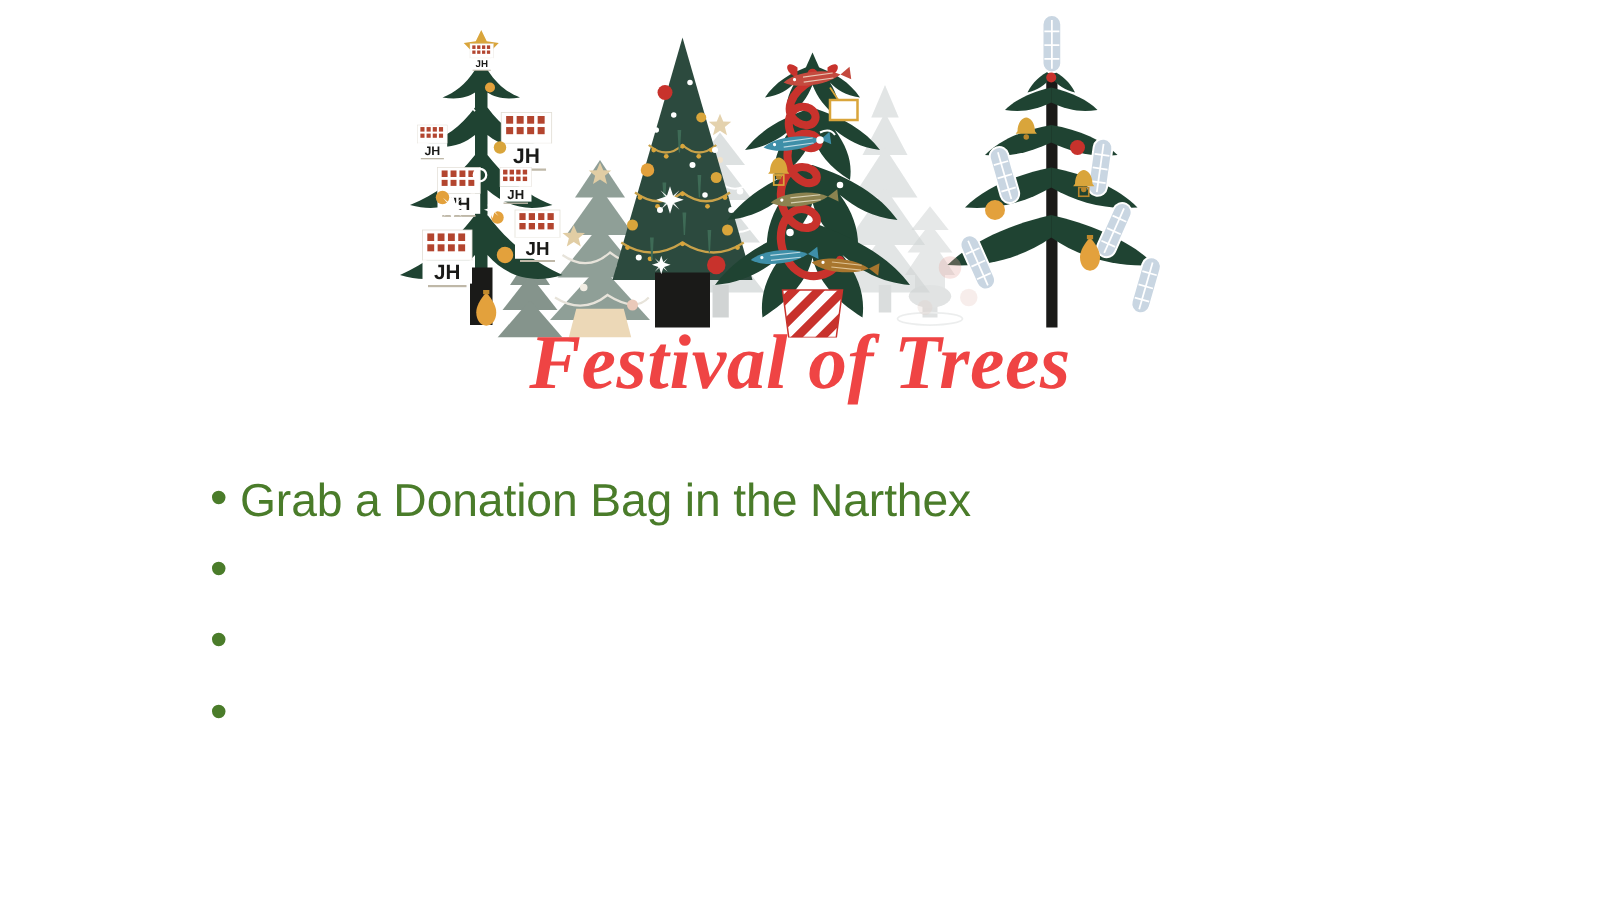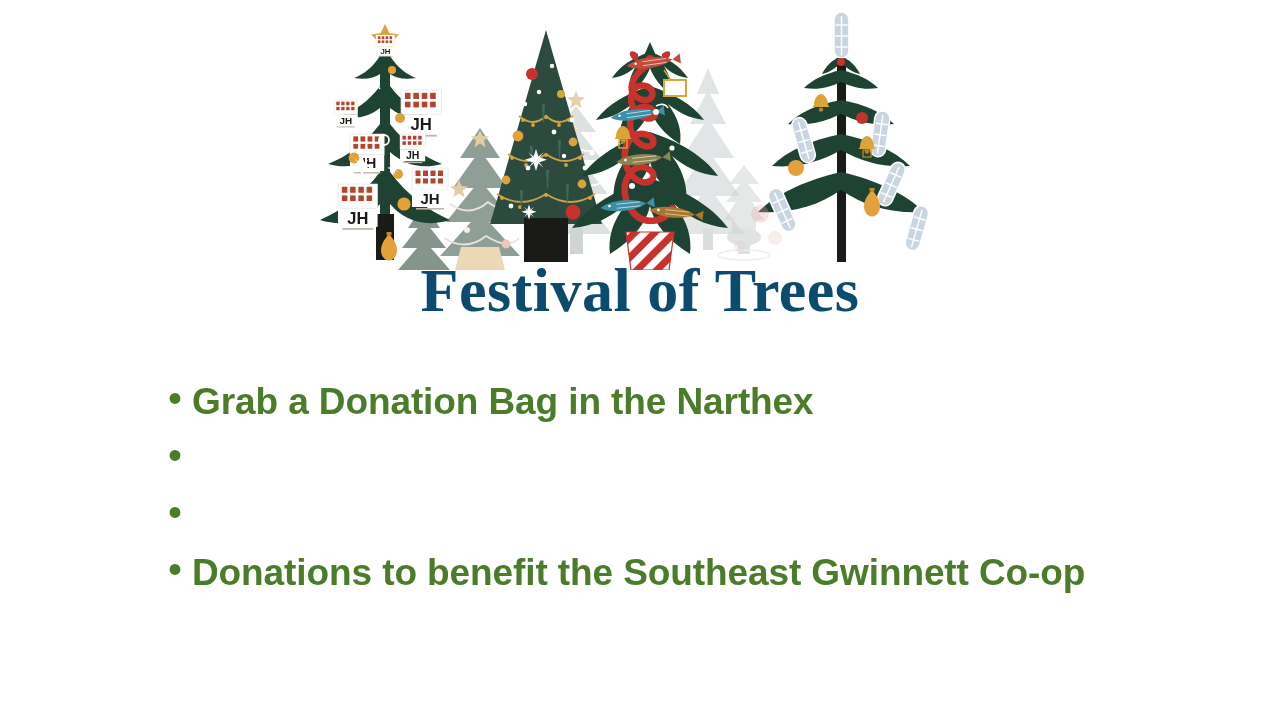--- a/index.html
+++ b/index.html
@@ -27,24 +27,25 @@
   #artwork svg { display: block; width: 640px; height: 262px; }
 
   
   #wordmark {
     position: absolute;
     left: 0;
     top: 258px;
     width: 1280px;
     text-align: center;
     font-family: "Liberation Serif", "DejaVu Serif", serif;
+    font-style: italic;
     font-weight: 700;
     font-size: 62px;
     letter-spacing: 0.5px;
-    color: #0c4a6e;
+    color: #ef4444;
     line-height: 1.05;
     white-space: nowrap;
   }
 
   
   #bullets {
     position: absolute;
     left: 168px;
     top: 380px;
     width: 1090px;
@@ -63,21 +64,21 @@
     font-weight: 400;
     text-align: left;
     position: relative;
     top: -2px;
   }
   .bullet-text {
     flex: 1 1 auto;
     color: #4A7C2A;
     font-size: 37px;
     line-height: 40px;
-    font-weight: 700;
+    font-weight: 400;
     white-space: nowrap;
     letter-spacing: -0.1px;
   }
 </style>
 </head>
 <body>
 
 <div id="slide">
 
   <div id="artwork">
@@ -463,17 +464,16 @@
       <span class="bullet-text">Grab a Donation Bag in the Narthex</span>
     </div>
     <div class="bullet-row">
       <span class="bullet-dot">•</span>
     </div>
     <div class="bullet-row">
       <span class="bullet-dot">•</span>
     </div>
     <div class="bullet-row">
       <span class="bullet-dot">•</span>
-      <span class="bullet-text">Donations to benefit the Southeast Gwinnett Co-op</span>
     </div>
   </div>
 
 </div>
 
 </body></html>

